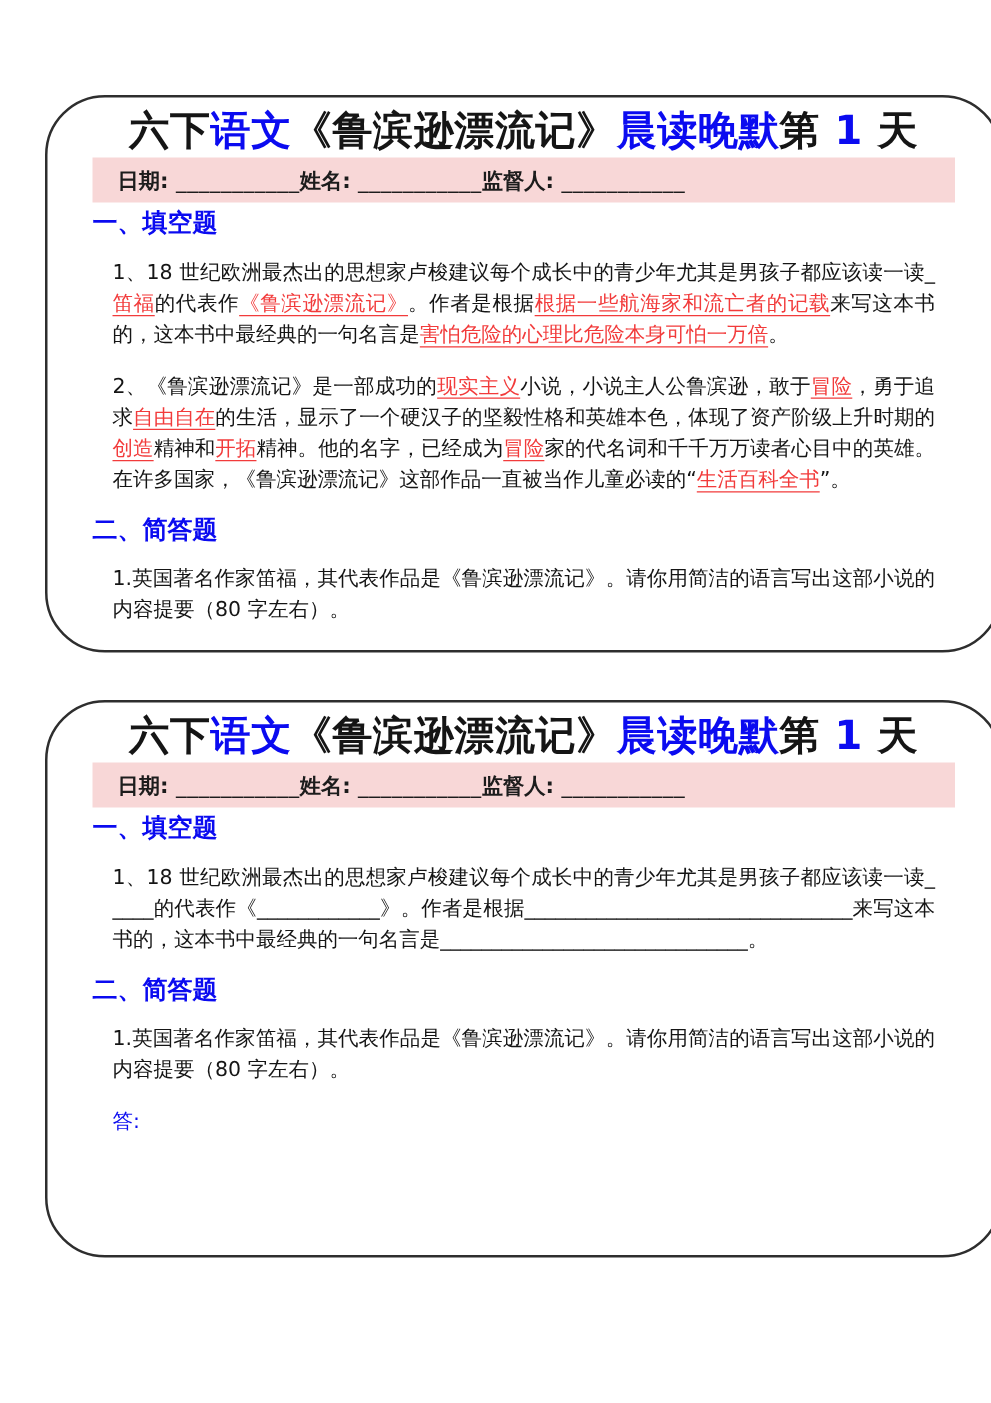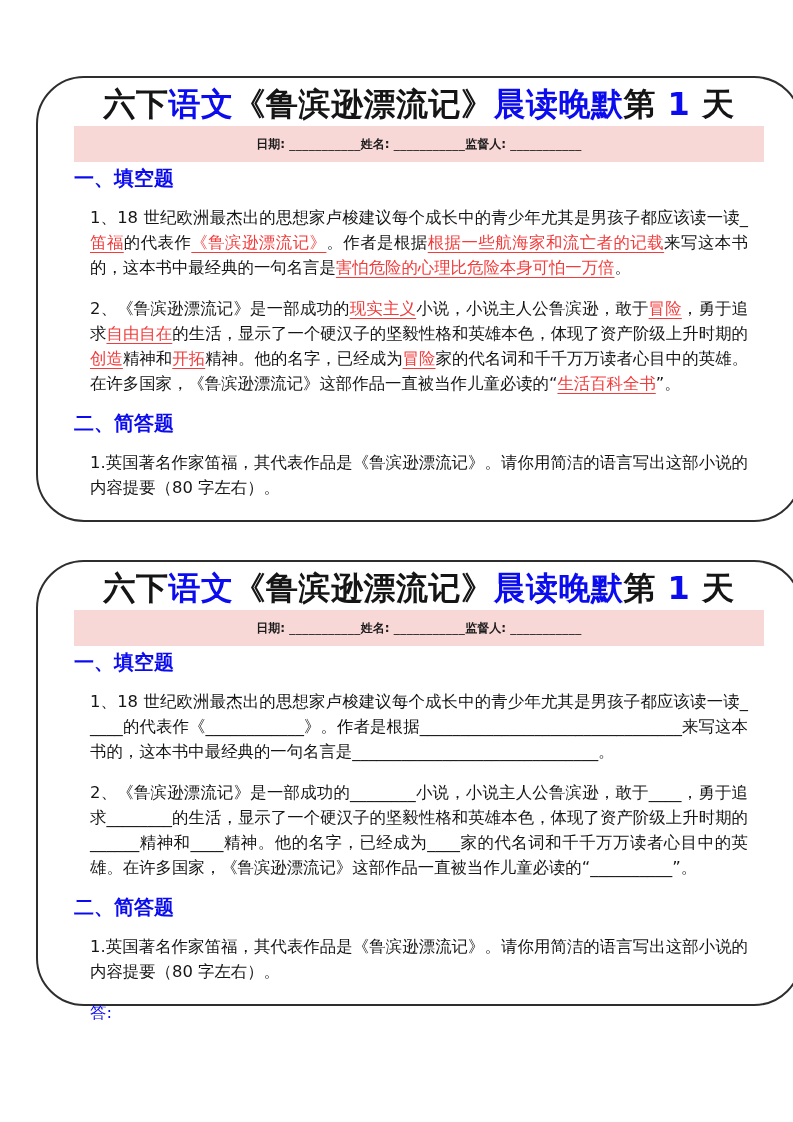--- a/index.html
+++ b/index.html
@@ -14,23 +14,23 @@
     box-sizing:border-box;padding:4px 36px 0 36px;
   }
   .card-1{top:76px;}
   .card-2{top:560px;}
   .card-title{
     font-size:32px;font-weight:bold;line-height:40px;text-align:center;
     letter-spacing:0.5px;white-space:nowrap;margin-top:2px;
   }
   .meta-bar{
     background:#f8d7d7;height:36px;margin-top:2px;
-    display:flex;align-items:center;justify-content:center;
-    padding:0 30px;box-sizing:border-box;
-    font-size:12px;font-weight:600;color:#1c1c1c;
+    display:flex;align-items:center;justify-content:flex-start;
+    padding:0 20px;box-sizing:border-box;
+    font-size:17px;font-weight:600;color:#1c1c1c;
   }
   .meta-field{white-space:nowrap;}
   .meta-blank{letter-spacing:0.5px;font-weight:500;}
   .sec-heading{
     color:#0b0bf0;font-weight:bold;font-size:20px;line-height:22px;
     margin:5px 0 1px 0;
   }
   p.body{
     font-size:16.4px;line-height:25px;margin:16px;
     word-break:break-all;text-align:justify;text-justify:inter-ideograph;
@@ -59,17 +59,16 @@
 
 <div class="card card-2">
   <div class="card-title"><span class="seg-k">六下</span><span class="seg-b">语文</span><span class="seg-k">《鲁滨逊漂流记》</span><span class="seg-b">晨读晚默</span><span class="seg-k">第 </span><span class="seg-b">1</span><span class="seg-k"> 天</span></div>
   <div class="meta-bar">
     <span class="meta-field"><span>日期:</span> <span class="meta-blank">___________</span></span>
     <span class="meta-field"><span>姓名:</span> <span class="meta-blank">___________</span></span>
     <span class="meta-field"><span>监督人:</span> <span class="meta-blank">___________</span></span>
   </div>
   <div class="sec-heading">一、填空题</div>
   <p class="body"><span class="seg-k">1、18 世纪欧洲最杰出的思想家卢梭建议每个成长中的青少年尤其是男孩子都应该读一读_____的代表作《____________》。作者是根据________________________________来写这本书的，这本书中最经典的一句名言是______________________________。</span></p>
-  <p class="body"><span class="seg-k">2、《鲁滨逊漂流记》是一部成功的________小说，小说主人公鲁滨逊，敢于____，勇于追求________的生活，显示了一个硬汉子的坚毅性格和英雄本色，体现了资产阶级上升时期的______精神和____精神。他的名字，已经成为____家的代名词和千千万万读者心目中的英雄。在许多国家，《鲁滨逊漂流记》这部作品一直被当作儿童必读的“__________”。</span></p>
   <div class="sec-heading">二、简答题</div>
   <p class="body"><span class="seg-k">1.英国著名作家笛福，其代表作品是《鲁滨逊漂流记》。请你用简洁的语言写出这部小说的内容提要（80 字左右）。</span></p>
   <p class="body"><span class="seg-b">答:</span></p>
 </div>
 
 </body></html>

